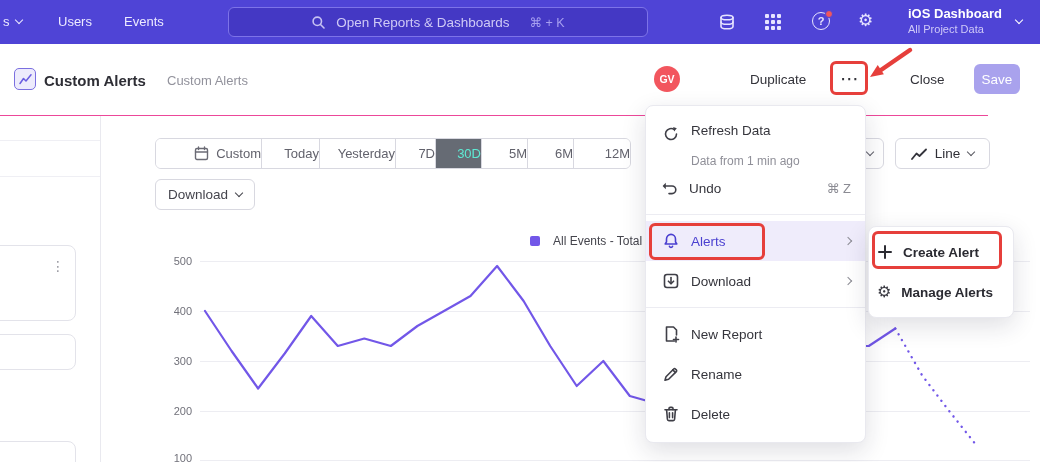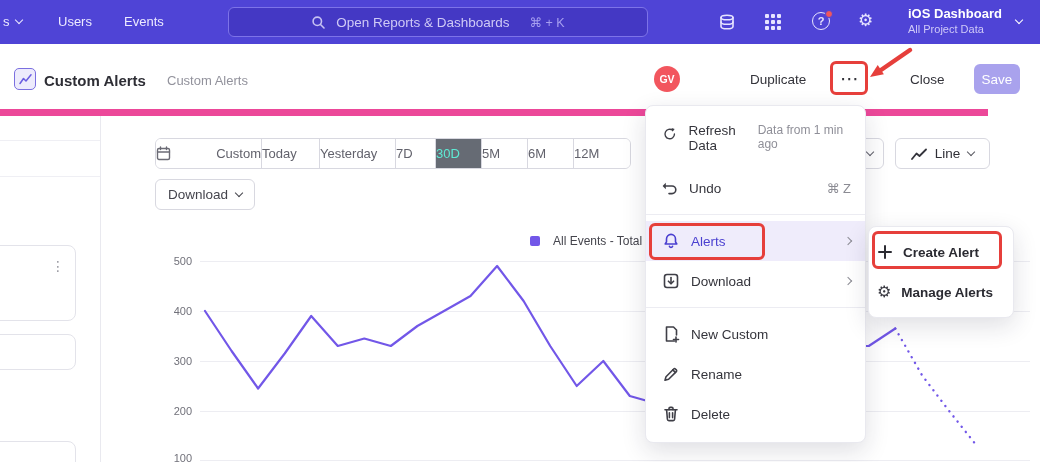--- a/index.html
+++ b/index.html
@@ -23,38 +23,38 @@
   .helpwrap { position:absolute; top:12px; width:19px; height:19px; cursor:pointer; }
   .helpcirc { width:18px; height:18px; border:1.7px solid #e7e4ff; border-radius:50%; color:#e7e4ff; font-size:11px; font-weight:bold; display:flex; align-items:center; justify-content:center; }
   .helpdot { position:absolute; right:-2px; top:-2px; width:8px; height:8px; background:#f0565c; border:1.5px solid var(--nav-bg,#4f44d6); border-radius:50%; }
   .gearglyph { color:#e7e4ff; font-size:17px; line-height:18px; }
   .project { position:absolute; left:908px; top:6px; width:118px; cursor:pointer; color:#fff; }
   .project .pt { font-size:13px; font-weight:bold; }
   .project .ps { font-size:11px; color:#cfc9f8; margin-top:2px; }
   .project .cv { position:absolute; right:4px; top:14px; color:#fff; }
 
   
-  .header { left:0; top:44px; width:988px; height:72px; background:#fff; border-bottom:7px solid #ec4899; z-index:4; }
+  .header { left:0; top:44px; width:988px; height:72px; background:#fff; border-bottom:1px solid #ec4899; z-index:4; }
   .reporttile { position:absolute; left:14px; top:24px; width:22px; height:22px; border:1.5px solid #7b6fe0; background:#edebfc; border-radius:5px; display:flex; align-items:center; justify-content:center; }
   .pagetitle { position:absolute; left:44px; top:28px; font-size:15px; font-weight:bold; color:#2e2e35; }
   .breadcrumb { position:absolute; left:167px; top:29px; font-size:13px; color:#92929c; }
   .avatar { position:absolute; left:654px; top:22px; width:26px; height:26px; border-radius:50%; background:var(--avatar-bg,#f2565e); color:#fff; font-size:10.5px; font-weight:bold; display:flex; align-items:center; justify-content:center; cursor:pointer; }
   .hbtn { position:absolute; top:28px; font-size:13.5px; color:#33333a; cursor:pointer; }
   .morebtn { position:absolute; left:840px; top:23px; font-size:19px; letter-spacing:1px; color:#33333a; cursor:pointer; }
   .savebtn { position:absolute; left:974px; top:20px; width:46px; height:30px; background:var(--save-bg,#a9a2ed); color:#fff; border:none; border-radius:6px; font-size:13.5px; font-family:inherit; cursor:pointer; }
 
   
   .vdiv { left:100px; top:116px; width:1px; height:346px; background:#e9e9ef; }
   .hsep { height:1px; background:#efeff4; width:100px; left:0; }
   .sidecard { position:absolute; left:-18px; width:94px; background:#fff; border:1px solid #e3e3ea; border-radius:8px; }
   .kebab { position:absolute; right:10px; top:12px; color:#9a9aa2; font-size:14px; cursor:pointer; }
 
   
   .segctl { left:155px; top:138px; height:31px; display:flex; border:1px solid #d8d8e0; border-radius:6px; overflow:hidden; background:#fff; z-index:2; }
-  .seg { display:flex; align-items:center; justify-content:space-between; gap:7px; font-size:13px; color:#62626c; border-right:1px solid #d8d8e0; cursor:pointer; background:#fff; }
+  .seg { display:flex; align-items:center; justify-content:flex-end; gap:7px; font-size:13px; color:#62626c; border-right:1px solid #d8d8e0; cursor:pointer; background:#fff; }
   .seg:last-child { border-right:none; }
   .seg.sel { background:var(--segment-selected-bg,#666b74); color:#5eead4; }
   .sg0{width:106px}.sg1{width:58px}.sg2{width:76px}.sg3{width:40px}.sg4{width:46px}.sg5{width:46px}.sg6{width:46px}.sg7{width:56px}
   .toolbtn { position:absolute; height:31px; border:1px solid #d8d8e0; border-radius:6px; background:#fff; display:flex; align-items:center; justify-content:center; gap:8px; font-size:13.5px; color:#45454d; cursor:pointer; z-index:2; }
   .comparebtn { left:155px; top:179px; width:100px; }
   .hiddenbtn { left:788px; top:138px; width:96px; justify-content:flex-end; padding-right:10px; z-index:1; color:#62626c; }
   .linebtn { left:895px; top:138px; width:95px; color:#2f2f36; }
 
   
   .legend { left:530px; top:234px; display:flex; align-items:center; gap:13px; font-size:12px; color:#45454d; z-index:1; }
@@ -62,21 +62,21 @@
 
   
   .ylab { position:absolute; left:160px; width:32px; text-align:right; font-size:11px; color:#71717a; z-index:1; }
   .gline { position:absolute; left:200px; width:830px; height:1px; background:#ededf2; z-index:0; }
   #chart-svg { position:absolute; left:200px; top:250px; z-index:1; }
 
   
   .menu { left:645px; top:105px; width:221px; background:#fff; border:1px solid #e9e9ef; border-radius:8px; box-shadow:0 8px 24px rgba(30,30,60,.14); padding:8px 0; z-index:10; }
   .mi { position:relative; display:flex; align-items:center; gap:11px; padding:0 14px 0 16px; height:40px; cursor:pointer; font-size:13.5px; color:#35353c; }
   .mi.two { height:54px; align-items:flex-start; padding-top:9px; }
-  .mi .stack { display:flex; flex-direction:row; gap:1px; }
+  .mi .stack { display:flex; flex-direction:column; gap:16px; }
   .mi .sub { font-size:12px; color:#8f8f98; }
   .mi .rt { position:absolute; right:14px; color:#8b8b93; font-size:13px; }
   .mi.hl { background:var(--menu-highlight-bg,#efecfb); color:var(--alert-purple,#4a3fd0); }
   .mdiv { height:1px; background:#ececf2; margin:6px 0; }
 
   
   .submenu { left:868px; top:226px; width:146px; background:#fff; border:1px solid #e9e9ef; border-radius:8px; box-shadow:0 8px 24px rgba(30,30,60,.14); padding:5px 0; z-index:12; }
   .smi { display:flex; align-items:center; gap:10px; padding:0 12px 0 8px; height:40px; font-size:13.5px; font-weight:600; color:#2b2b32; cursor:pointer; }
 
   
@@ -294,21 +294,21 @@
   </div>
 
   <div class="mdiv"></div>
 
   <div class="mi">
     <svg class="ic" width="18" height="18" viewBox="0 0 18 18">
       <path d="M12.5 16 H4.5 V2 h7 l3 3 v5"></path>
       <line x1="14" y1="12" x2="14" y2="17"></line>
       <line x1="11.5" y1="14.5" x2="16.5" y2="14.5"></line>
     </svg>
-    <span>New Custom</span>
+    <span>New Report</span>
   </div>
 
   <div class="mi">
     <svg class="ic" width="18" height="18" viewBox="0 0 18 18">
       <path d="M3 15.2 l1-3.5 7.7-7.7 a1.2 1.2 0 0 1 1.7 0 l0.9 0.9 a1.2 1.2 0 0 1 0 1.7 L6.6 14.3 Z"></path>
       <line x1="10.8" y1="4.9" x2="13.3" y2="7.4"></line>
     </svg>
     <span>Rename</span>
   </div>
 

